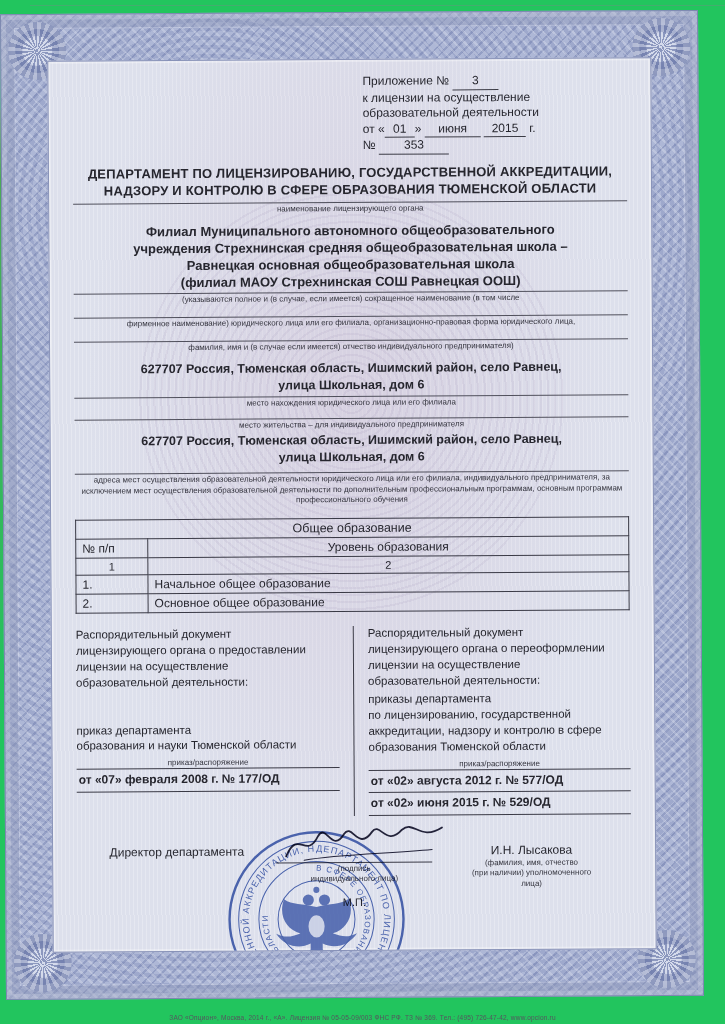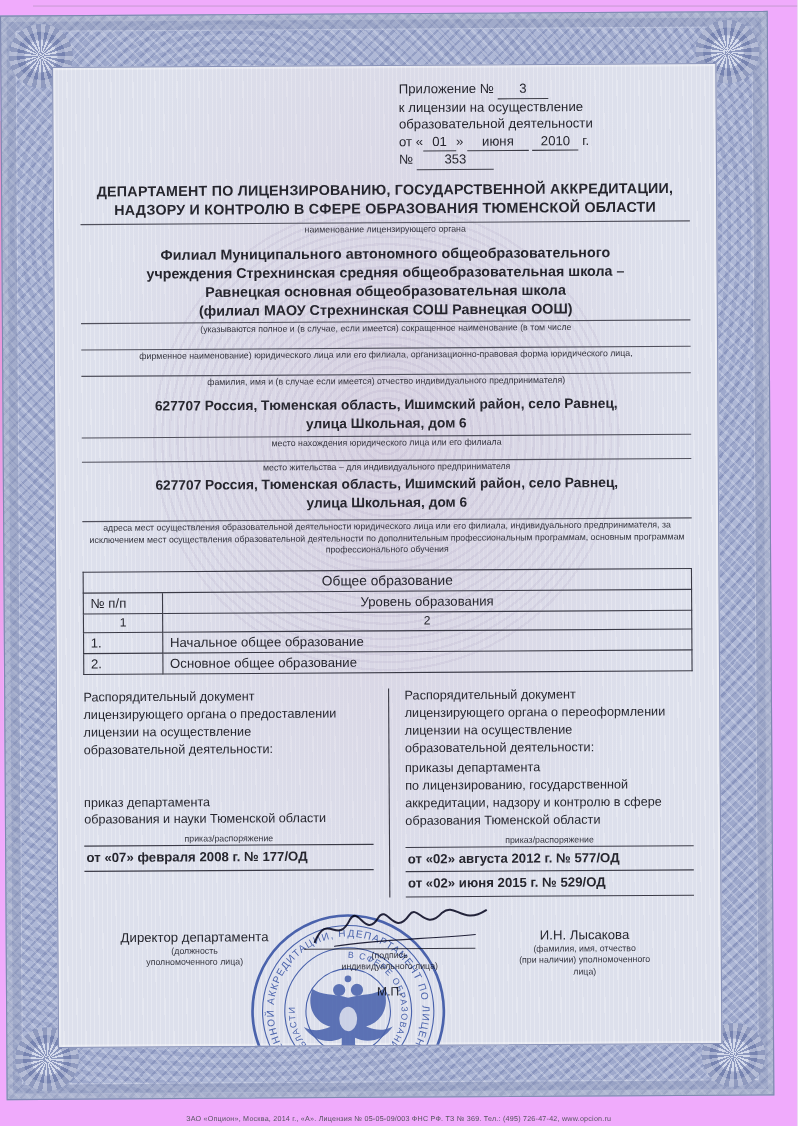--- a/index.html
+++ b/index.html
@@ -1,19 +1,19 @@
 <!DOCTYPE html>
 <html lang="ru"><head>
 <meta charset="utf-8">
 <style>
   * { margin:0; padding:0; box-sizing:border-box; }
   html,body { width:725px; height:1024px; }
   body { font-family:"Liberation Sans", sans-serif; background:#f7f6f3; position:relative; overflow:hidden; }
 
-  .scan { position:absolute; inset:0; background:#f0abfc; }
+  .scan { position:absolute; inset:0; background:#22c55e; }
   .scan-edge-top { position:absolute; top:5px; left:30px; right:0; height:1px; background:rgba(130,130,140,.35); }
   .scan-streak { position:absolute; left:0; top:110px; width:3px; height:620px;
     background:linear-gradient(rgba(205,80,80,.28), rgba(205,80,80,0)); }
 
   
   .page { position:absolute; left:3px; top:12px; width:698px; height:986px;
     transform:rotate(-0.35deg);
     border:1px solid #7d88b0;
     background-color:#a9b3d3;
     background-image:
@@ -117,21 +117,21 @@
         <div class="appendix">
           <div>
             <span>Приложение №</span>
             <span class="uline w46">3</span>
           </div>
           <div>к лицензии на осуществление</div>
           <div>образовательной деятельности</div>
           <div>
             <span>от «</span><span class="uline w30">01</span><span>»</span>
             <span class="uline w56">июня</span>
-            <span class="uline w42">2010</span>
+            <span class="uline w42">2015</span>
             <span>г.</span>
           </div>
           <div>
             <span>№</span>
             <span class="uline w70">353</span>
           </div>
         </div>
 
         <div class="dept">ДЕПАРТАМЕНТ ПО ЛИЦЕНЗИРОВАНИЮ, ГОСУДАРСТВЕННОЙ АККРЕДИТАЦИИ, НАДЗОРУ И КОНТРОЛЮ В СФЕРЕ ОБРАЗОВАНИЯ ТЮМЕНСКОЙ ОБЛАСТИ</div>
         <div class="cap ruled" style="margin-top:3px;">наименование лицензирующего органа</div>
@@ -209,22 +209,20 @@
             <div class="o-lines">
               <div class="o-line">от «02» августа 2012 г. № 577/ОД</div>
               <div class="o-line">от «02» июня 2015 г. № 529/ОД</div>
             </div>
           </div>
         </div>
 
         <div class="sig-row">
           <div class="sig-col c1">
             <div>Директор департамента</div>
-            <div class="sig-cap preline">(должность
-уполномоченного лица)</div>
           </div>
           <div class="sig-col c2">
             <svg class="autograph" viewBox="0 0 170 46">
               <path d="M6,36 C18,8 26,40 38,16 C46,2 52,34 64,14 C72,2 78,32 92,12 C100,1 106,28 122,10 C134,0 140,22 162,8" fill="none" stroke="#23233a" stroke-width="1.8" stroke-linecap="round"></path>
               <path d="M24,40 C60,34 110,34 152,30" fill="none" stroke="#23233a" stroke-width="1" stroke-linecap="round"></path>
             </svg>
             <div class="sig-rule"></div>
             <div class="sig-cap preline">(подпись
 индивидуального лица)</div>
             <div class="mp">М.П.</div>

